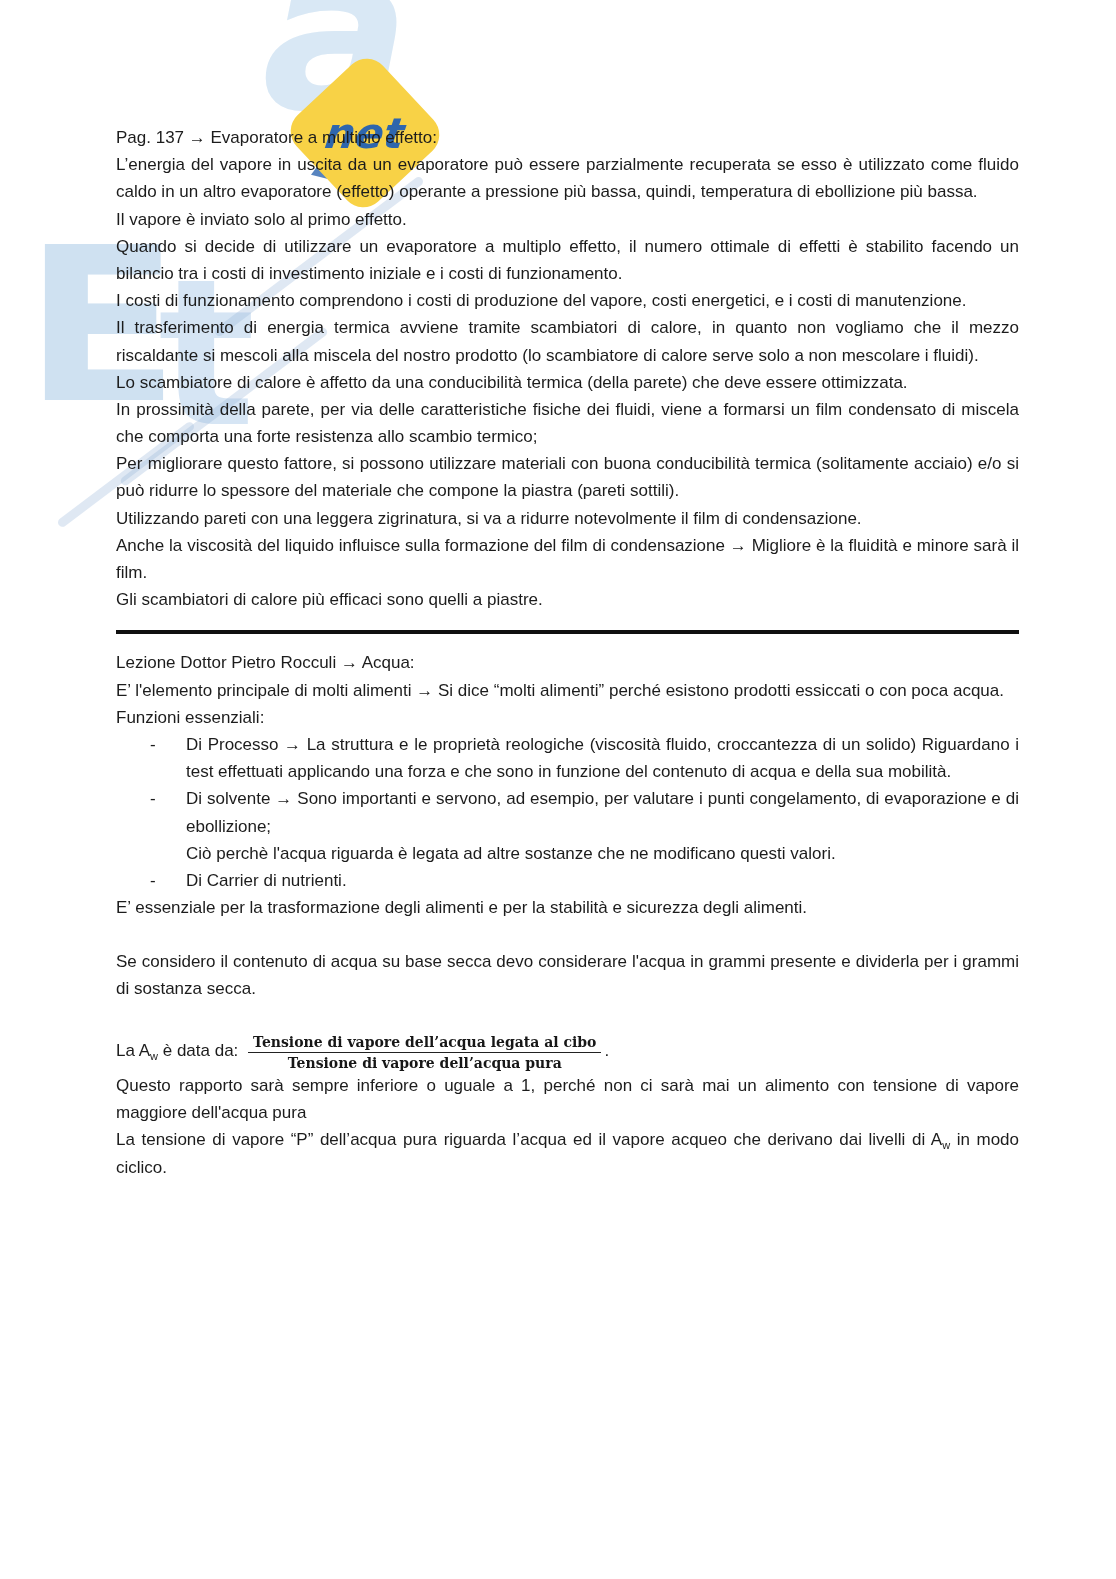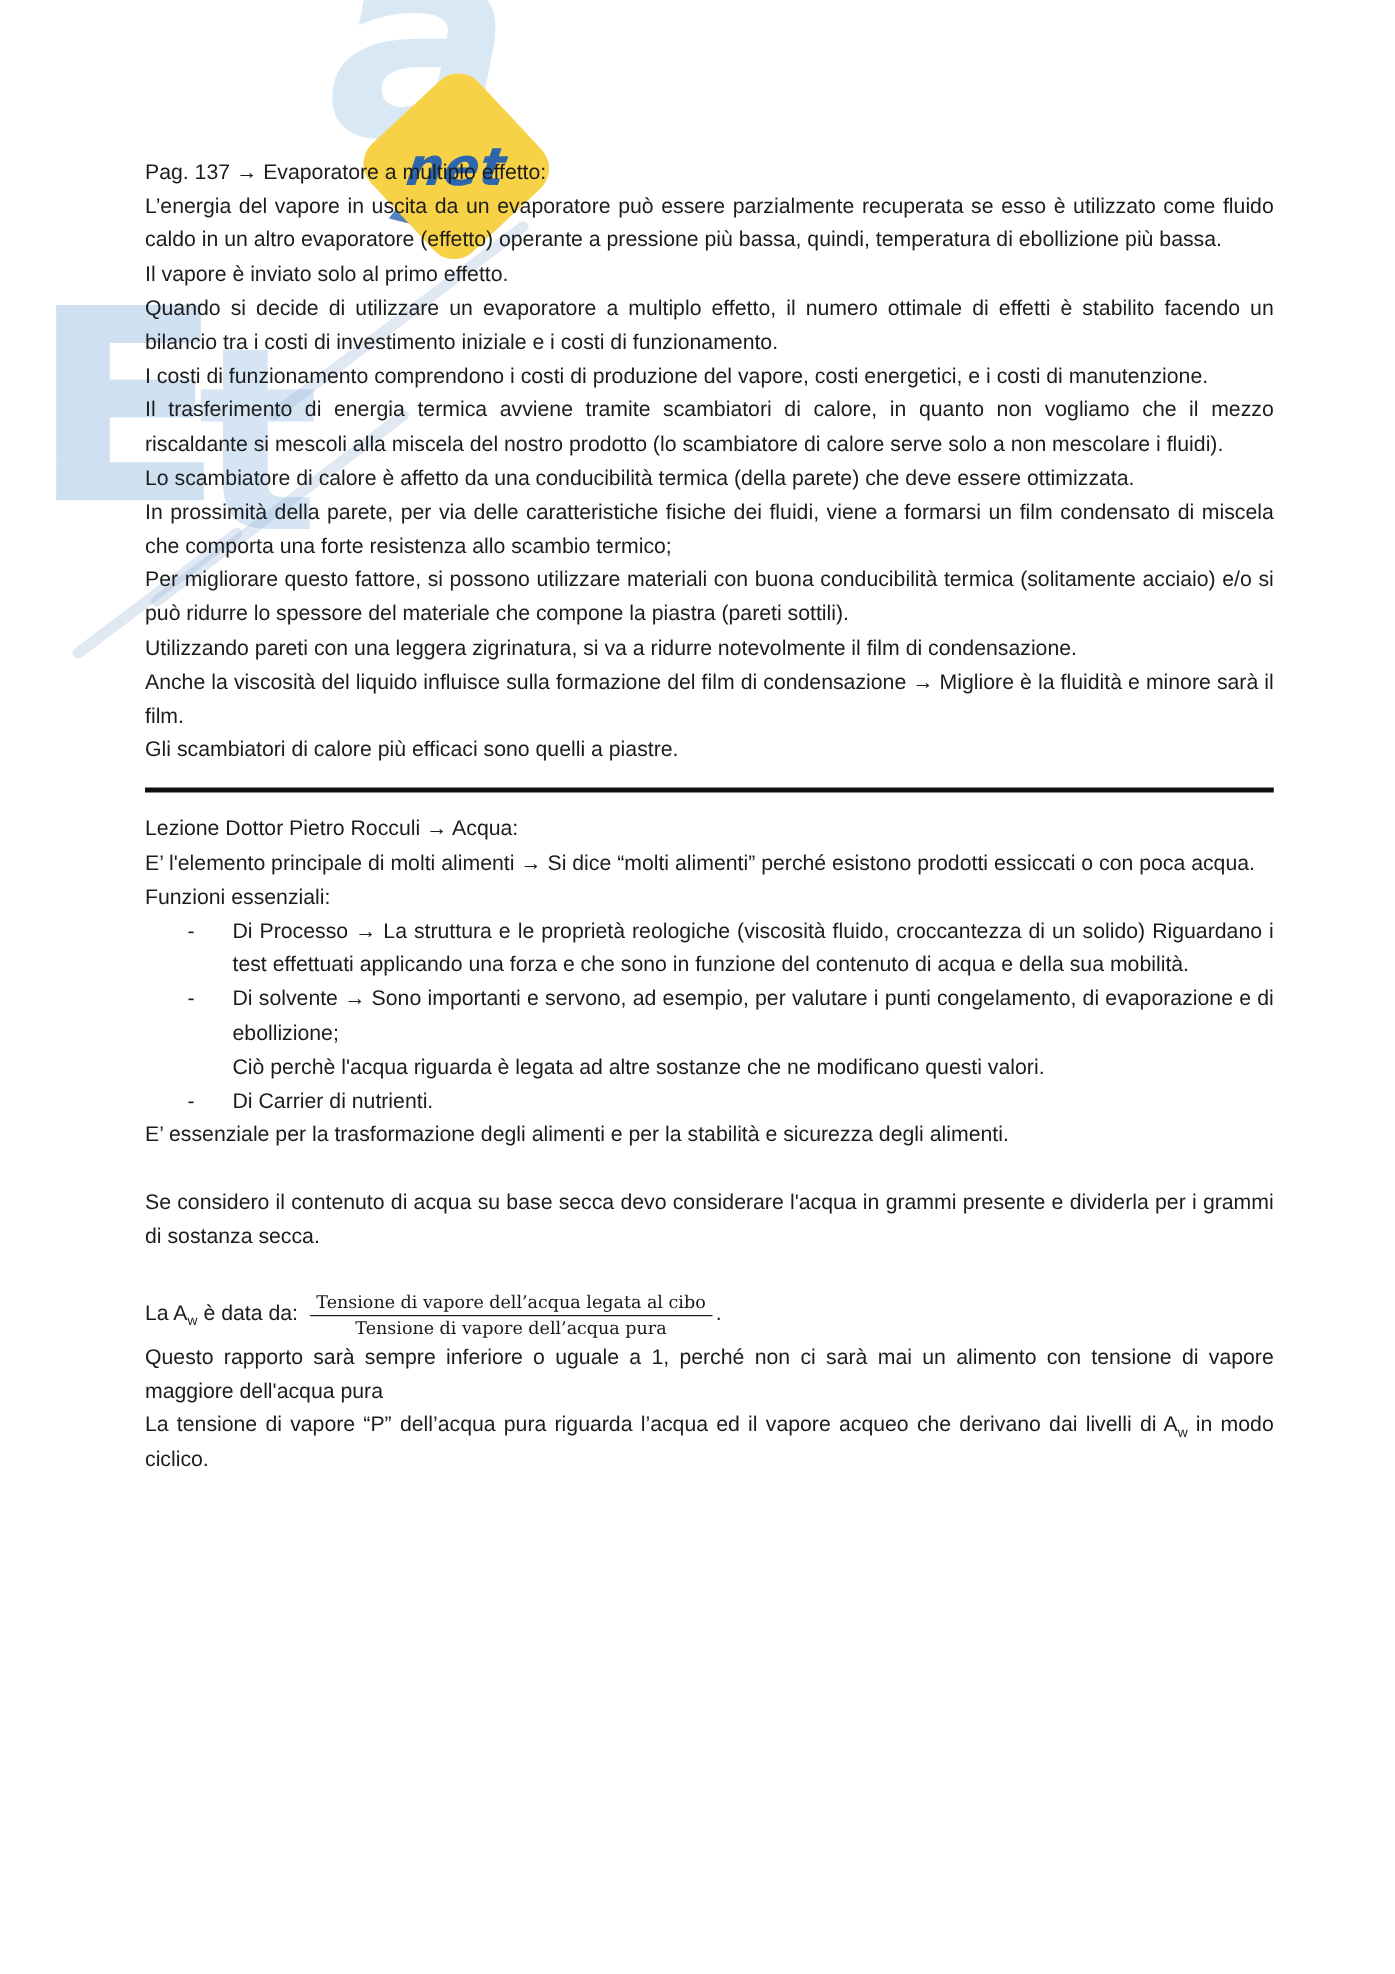--- a/index.html
+++ b/index.html
@@ -57,21 +57,21 @@
   .p{margin:0;}
   .li{position:relative;padding-left:70px;}
   .li .dash{position:absolute;left:34px;top:0;}
   .licont{padding-left:70px;}
   .spacer{height:27px;}
   .rule{height:4px;background:#101010;margin:17px 0 15px 0;}
   sub{font-size:11px;line-height:0;}
   .frac{
     display:inline-flex;flex-direction:column;align-items:center;
     font-family:"DejaVu Serif",serif;font-size:14px;line-height:1.3;
-    vertical-align:middle;margin:3px 3px 0 5px;color:#171717;
+    vertical-align:middle;margin:3px 3px 0 5px;color:#171717;font-weight:bold;
   }
   .frac .num{border-bottom:1.4px solid #222;padding:0 5px 1px;white-space:nowrap;}
   .frac .den{padding-top:1px;white-space:nowrap;}
 </style>
 </head>
 <body>
 
 <div class="page">
 
   <div class="wm">

